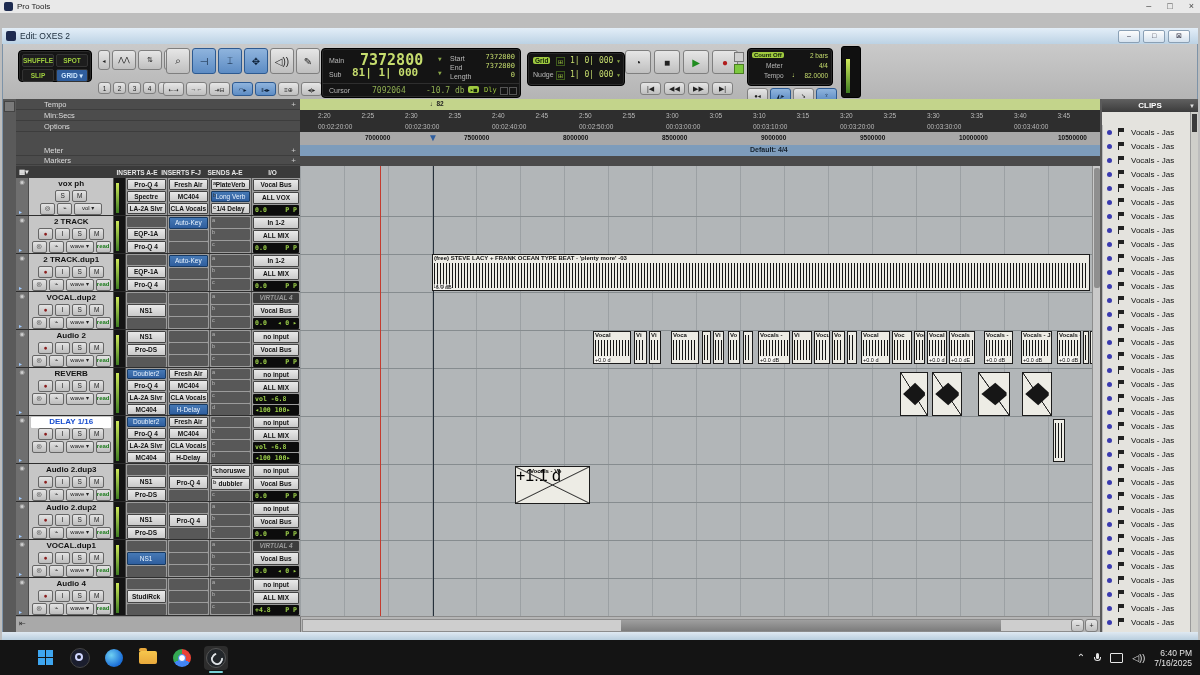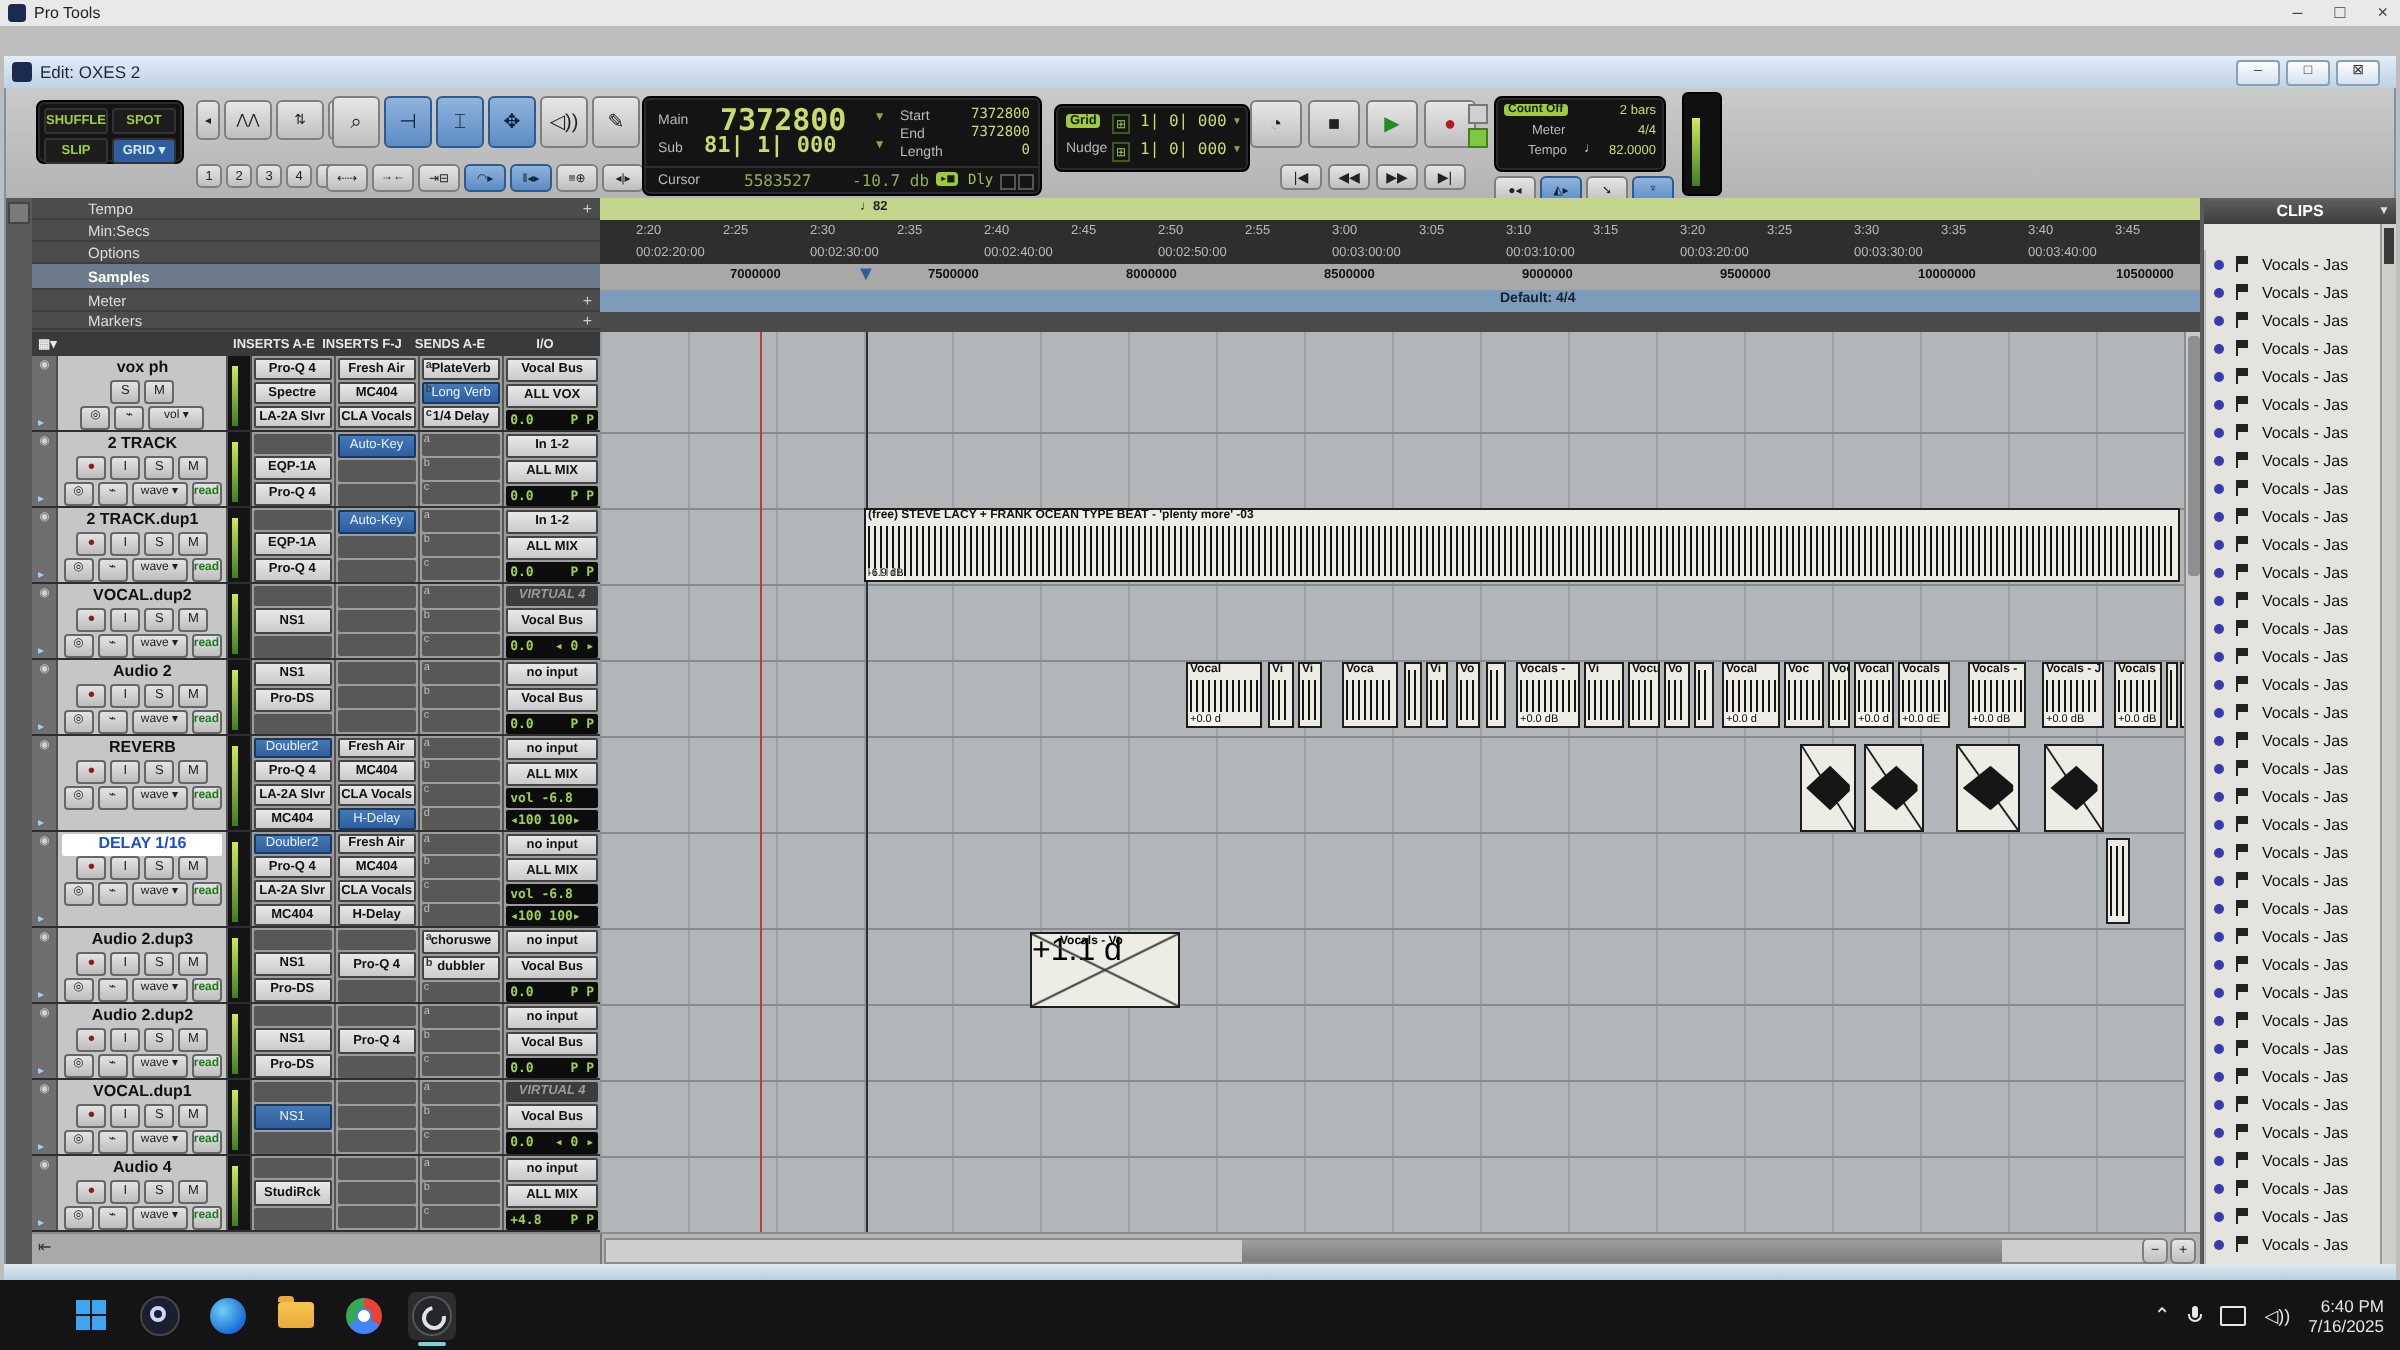--- a/index.html
+++ b/index.html
@@ -212,21 +212,21 @@
       <span class="abs" style="left:30px;top:17px;font-size:11px;font-weight:bold;">81| 1| 000</span>
       <span class="abs" style="left:116px;top:20px;font-size:6px;color:#8aa648;">▼</span>
       <span class="abs cp-lbl" style="left:128px;top:6px;">Start</span>
       <span class="abs" style="right:5px;top:4px;font-size:7px;">7372800</span>
       <span class="abs cp-lbl" style="left:128px;top:15px;">End</span>
       <span class="abs" style="right:5px;top:13px;font-size:7px;">7372800</span>
       <span class="abs cp-lbl" style="left:128px;top:24px;">Length</span>
       <span class="abs" style="right:5px;top:22px;font-size:7px;">0</span>
       <div class="abs" style="left:0;right:0;bottom:0;height:13px;border-top:1px solid #2e2e2e;">
         <span class="abs cp-lbl" style="left:7px;top:3px;">Cursor</span>
-        <span class="abs" style="left:50px;top:2px;font-size:8px;color:#8fae52;">5583527</span>
+        <span class="abs" style="left:50px;top:2px;font-size:8px;color:#8fae52;">7092064</span>
         <span class="abs" style="left:104px;top:2px;font-size:8px;color:#8fae52;">-10.7 db</span>
         <span class="abs greenpill" style="left:146px;top:2px;font-size:6px;">▸■</span>
         <span class="abs" style="left:162px;top:2px;font-size:7px;color:#9fc93f;">Dly</span>
         <span class="abs" style="left:178px;top:3px;width:6px;height:6px;border:1px solid #555;"></span>
         <span class="abs" style="left:187px;top:3px;width:6px;height:6px;border:1px solid #555;"></span>
       </div>
     </div>
 
     <div class="abs panel-dark gn-panel">
       <span class="abs greenpill" style="left:5px;top:4px;font-size:6.5px;">Grid</span>
@@ -282,23 +282,20 @@
   <div class="abs r-lblcol" id="rulerLabels">
       <div class="r-row" style="top: 0px; height: 11px;">
         <span class="nm">Tempo</span>
         <span class="r-plus">+</span>
       </div>
       <div class="r-row" style="top: 11px; height: 11px;">
         <span class="nm">Min:Secs</span>
       </div>
       <div class="r-row" style="top: 22px; height: 11px;">
         <span class="nm">Options</span>
-      </div>
-      <div class="r-row" style="top: 33px; height: 13px; background: rgb(107, 123, 140); font-weight: bold; color: rgb(255, 255, 255);">
-        <span class="nm">Samples</span>
       </div>
       <div class="r-row" style="top: 46px; height: 11px;">
         <span class="nm">Meter</span>
         <span class="r-plus">+</span>
       </div>
       <div class="r-row" style="top: 57px; height: 9px;">
         <span class="nm">Markers</span>
         <span class="r-plus">+</span>
       </div>
     </div>

